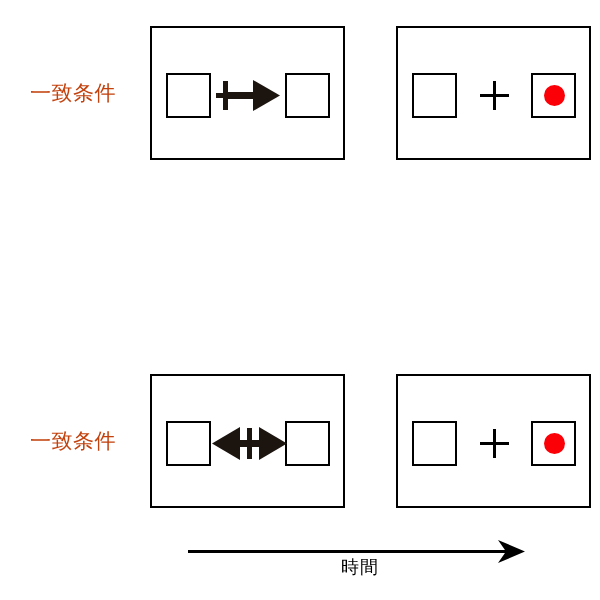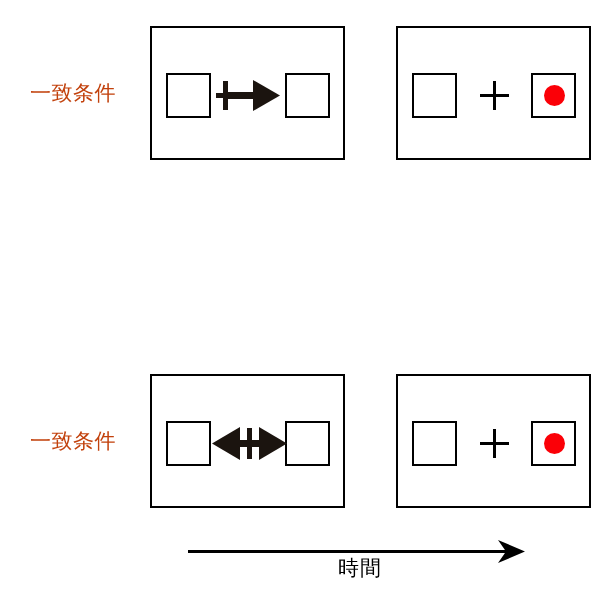--- a/index.html
+++ b/index.html
@@ -116,21 +116,21 @@
     top: 534px;
     width: 420px;
     height: 40px;
   }
   #time-label {
     position: absolute;
     left: 150px;
     top: 558px;
     width: 420px;
     text-align: center;
-    font-size: 21px;
+    font-size: 18px;
     letter-spacing: 1px;
     line-height: 1;
   }
 </style>
 </head>
 <body>
 
 <div id="figure">
 
   <div class="row row-0">

